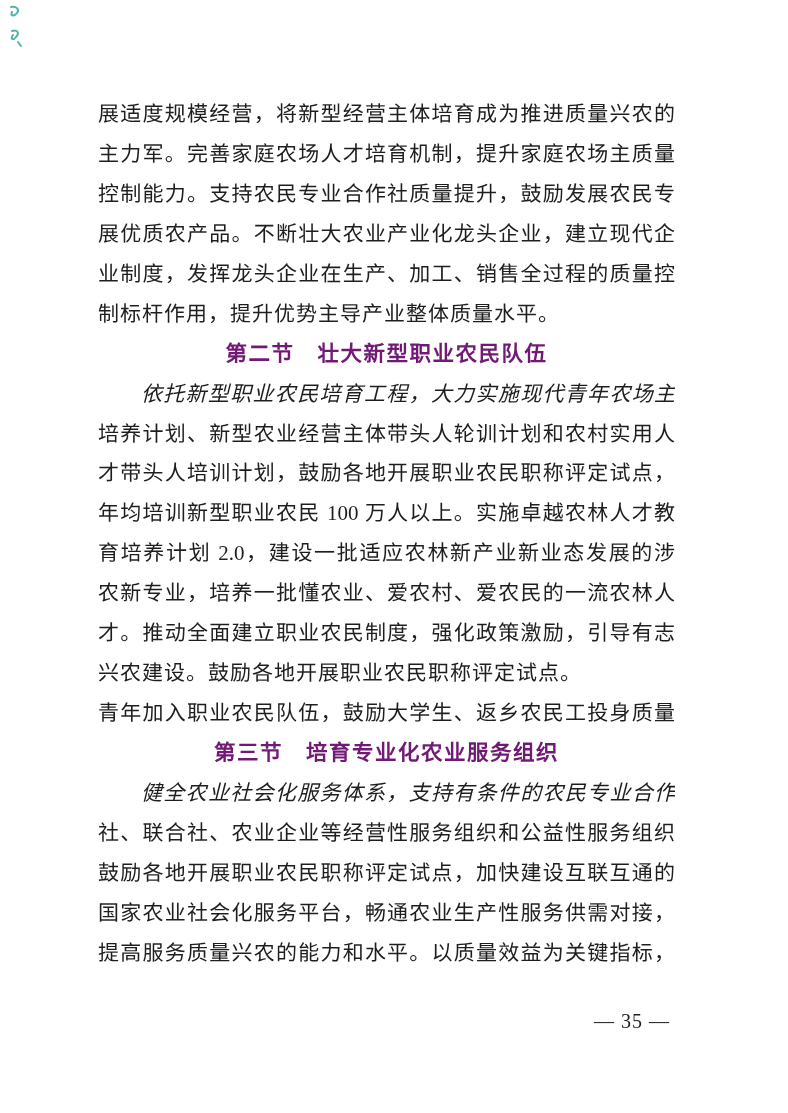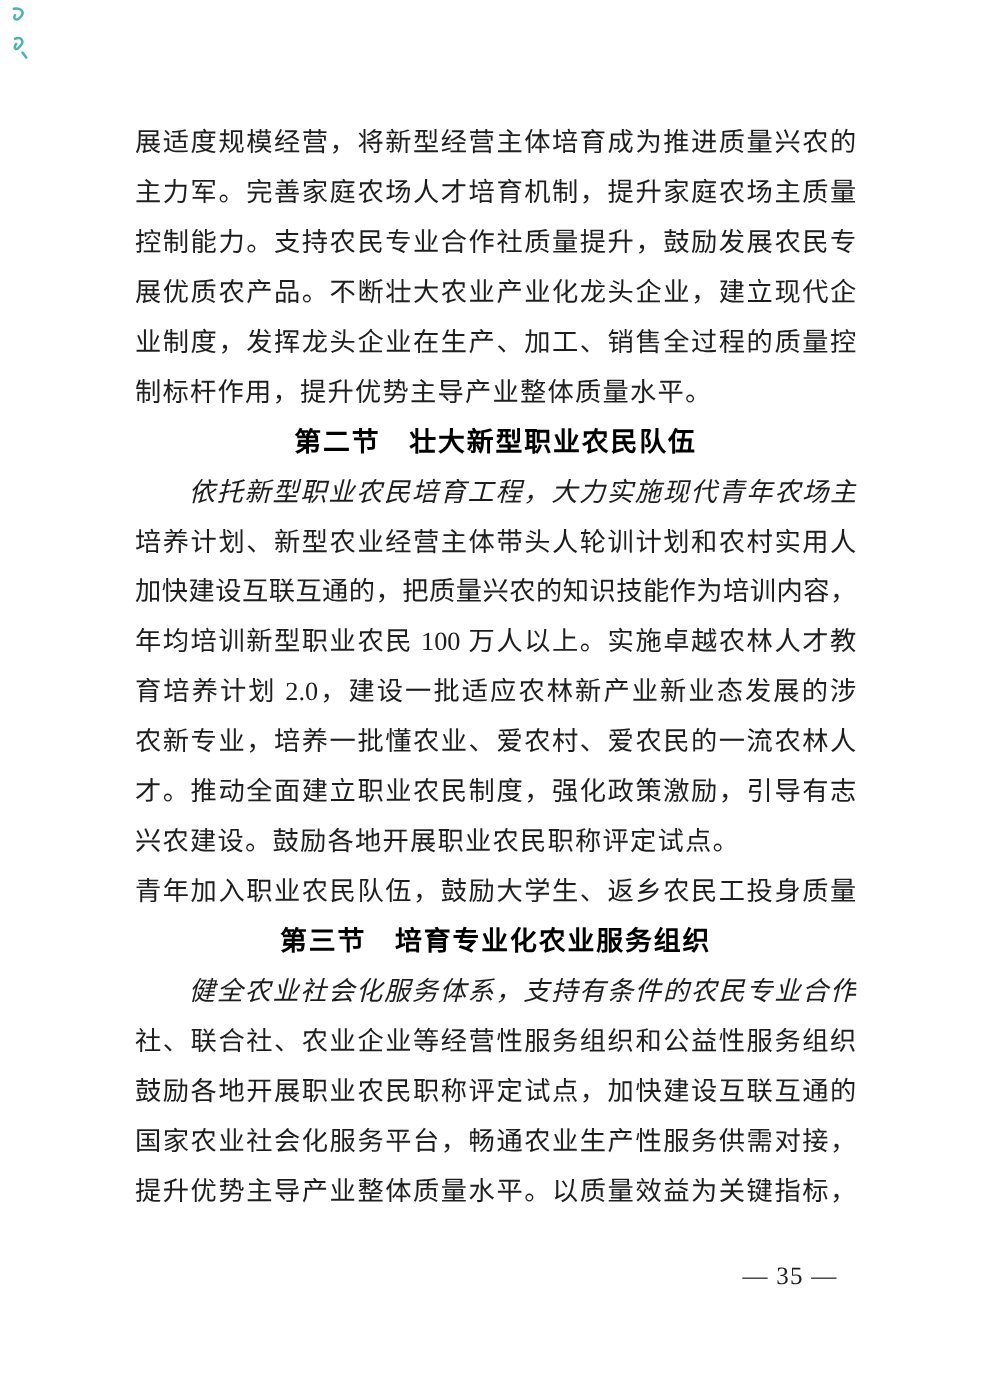--- a/index.html
+++ b/index.html
@@ -14,21 +14,21 @@
   .corner-marks {
     position: absolute;
     left: 7px;
     top: 4px;
     width: 22px;
     height: 46px;
     opacity: 0.85;
   }
   .content {
     position: absolute;
-    left: 108px;
+    left: 98px;
     top: 95px;
     width: 577px;
   }
   .line {
     height: 39.95px;
     line-height: 39.95px;
     font-size: 21px;
     color: #1e1e1e;
     white-space: normal;
     overflow: hidden;
@@ -39,21 +39,21 @@
     text-justify: inter-character;
   }
   .line.plain {
     text-align: left;
     letter-spacing: 1px;
   }
   .line.indent { padding-left: 43px; font-style: italic; }
   .line.heading {
     font-weight: bold;
     font-size: 21.5px;
-    color: #000000;
+    color: #701a75;
     text-align: right;
     text-align-last: center;
     letter-spacing: 1.5px;
     padding-left: 0;
   }
   .footer {
     position: absolute;
     top: 1007px;
     right: 118px;
     font-size: 20px;
@@ -79,31 +79,31 @@
     <div>
         <div class="line justify">展适度规模经营，将新型经营主体培育成为推进质量兴农的</div>
         <div class="line justify">主力军。完善家庭农场人才培育机制，提升家庭农场主质量</div>
         <div class="line justify">控制能力。支持农民专业合作社质量提升，鼓励发展农民专</div>
         <div class="line justify">展优质农产品。不断壮大农业产业化龙头企业，建立现代企</div>
         <div class="line justify">业制度，发挥龙头企业在生产、加工、销售全过程的质量控</div>
         <div class="line plain">制标杆作用，提升优势主导产业整体质量水平。</div>
         <div class="line heading">第二节　壮大新型职业农民队伍</div>
         <div class="line justify indent">依托新型职业农民培育工程，大力实施现代青年农场主</div>
         <div class="line justify">培养计划、新型农业经营主体带头人轮训计划和农村实用人</div>
-        <div class="line justify">加快建设互联互通的，把质量兴农的知识技能作为培训内容，</div>
+        <div class="line justify">才带头人培训计划，鼓励各地开展职业农民职称评定试点，</div>
         <div class="line justify">年均培训新型职业农民 100 万人以上。实施卓越农林人才教</div>
         <div class="line justify">育培养计划 2.0，建设一批适应农林新产业新业态发展的涉</div>
         <div class="line justify">农新专业，培养一批懂农业、爱农村、爱农民的一流农林人</div>
         <div class="line justify">才。推动全面建立职业农民制度，强化政策激励，引导有志</div>
         <div class="line plain">兴农建设。鼓励各地开展职业农民职称评定试点。</div>
         <div class="line justify">青年加入职业农民队伍，鼓励大学生、返乡农民工投身质量</div>
         <div class="line heading">第三节　培育专业化农业服务组织</div>
         <div class="line justify indent">健全农业社会化服务体系，支持有条件的农民专业合作</div>
         <div class="line justify">社、联合社、农业企业等经营性服务组织和公益性服务组织</div>
         <div class="line justify">鼓励各地开展职业农民职称评定试点，加快建设互联互通的</div>
         <div class="line justify">国家农业社会化服务平台，畅通农业生产性服务供需对接，</div>
-        <div class="line justify">提升优势主导产业整体质量水平。以质量效益为关键指标，</div>
+        <div class="line justify">提高服务质量兴农的能力和水平。以质量效益为关键指标，</div>
       </div>
   </main>
 
   <div class="footer">— 35 —</div>
 
 </div>
 
 </body></html>

